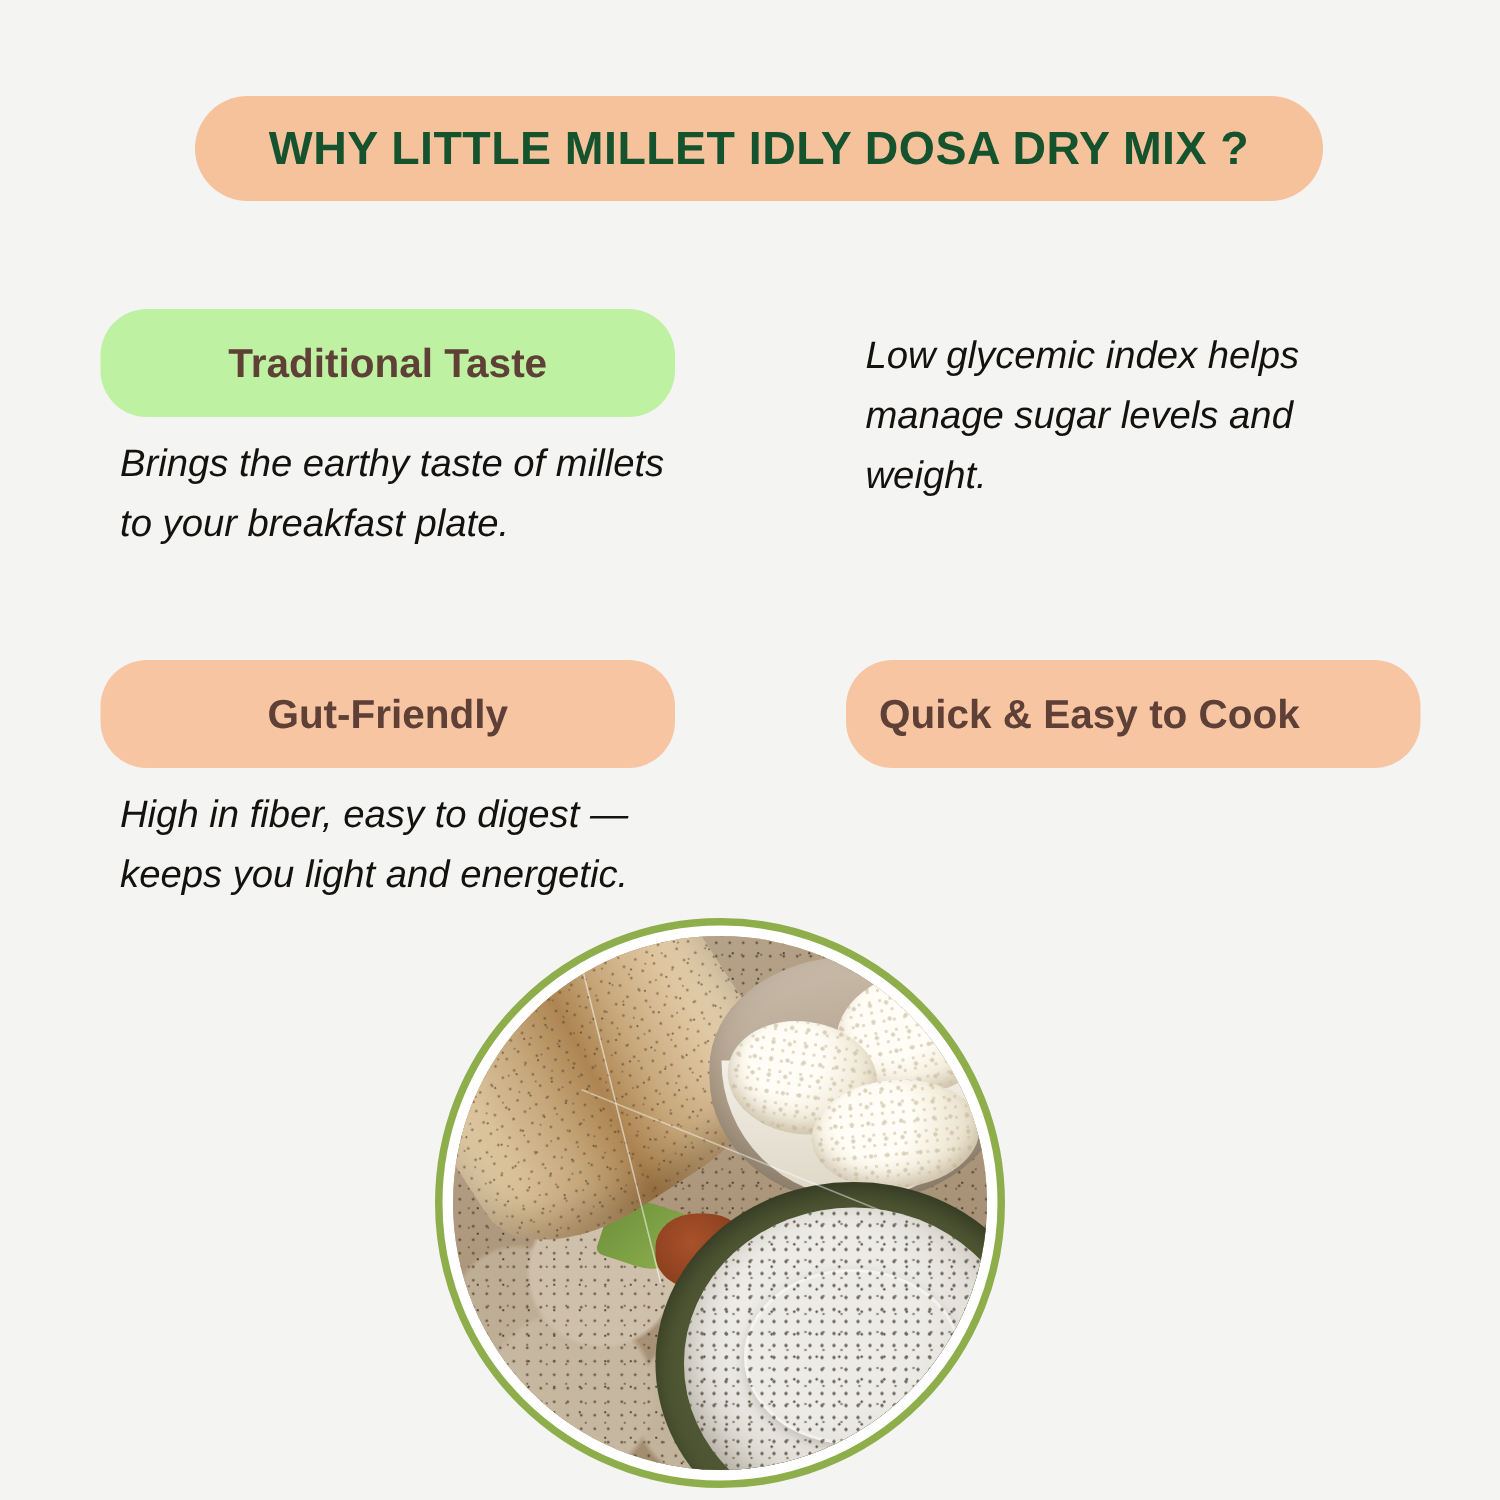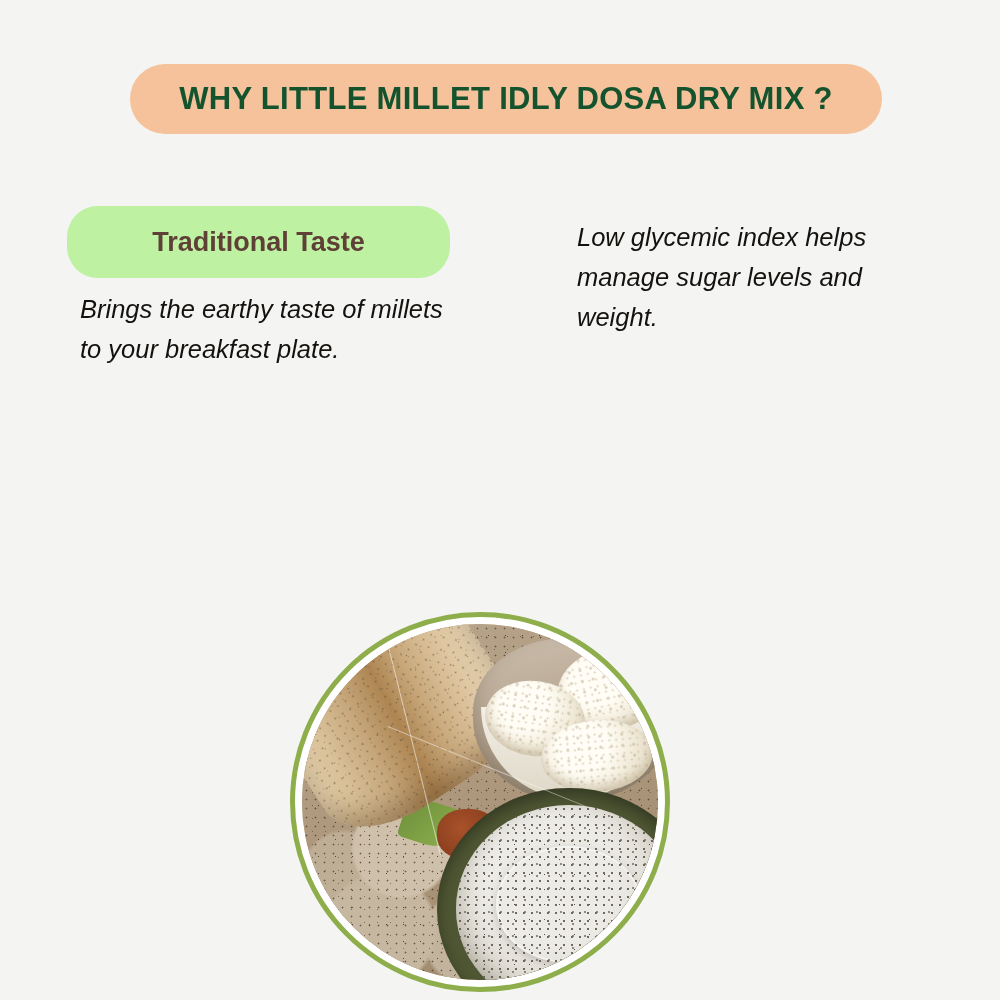--- a/index.html
+++ b/index.html
@@ -295,22 +295,31 @@
     <div class="pill pill-green pill-center">
       <span class="pill-label">Traditional Taste</span>
     </div>
     <div class="card-body">Brings the earthy taste of millets to your breakfast plate.</div>
   </div>
 
   <div class="card card-col-right card-row-top">
     <div class="card-body">Low glycemic index helps manage sugar levels and weight.</div>
   </div>
 
+  <div class="card card-col-left card-row-bottom">
+    <div class="pill pill-peach pill-center">
+      <span class="pill-label">Gut-Friendly</span>
+    </div>
+    <div class="card-body">High in fiber, easy to digest — keeps you light and energetic.</div>
+  </div>
 
   <div class="card card-col-right card-row-bottom">
+    <div class="pill pill-peach pill-left">
+      <span class="pill-label">Quick &amp; Easy to Cook</span>
+    </div>
   </div>
 
   <div class="photo-circle">
     <div class="photo-inner">
 
       <div class="scene scene-idli-pile">
         <div class="speckle"></div>
       </div>
 
       <div class="garnish"></div>

